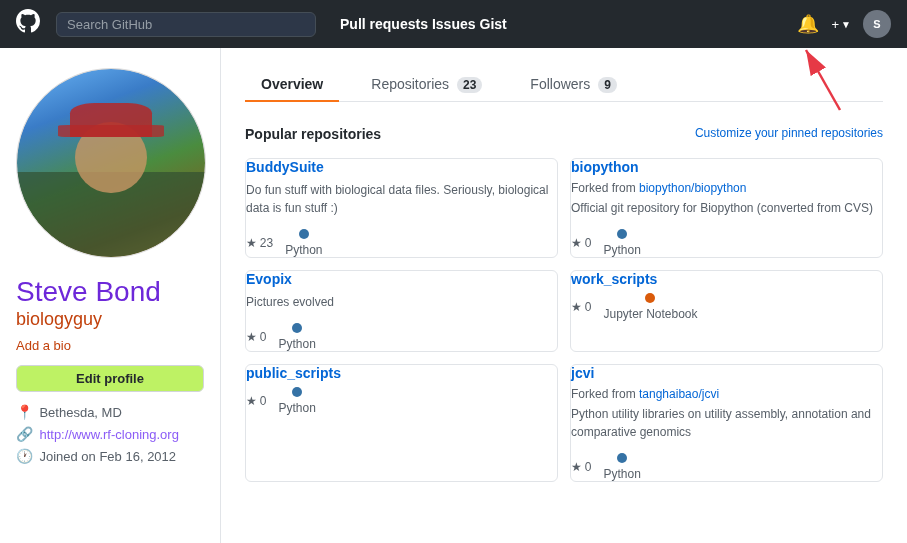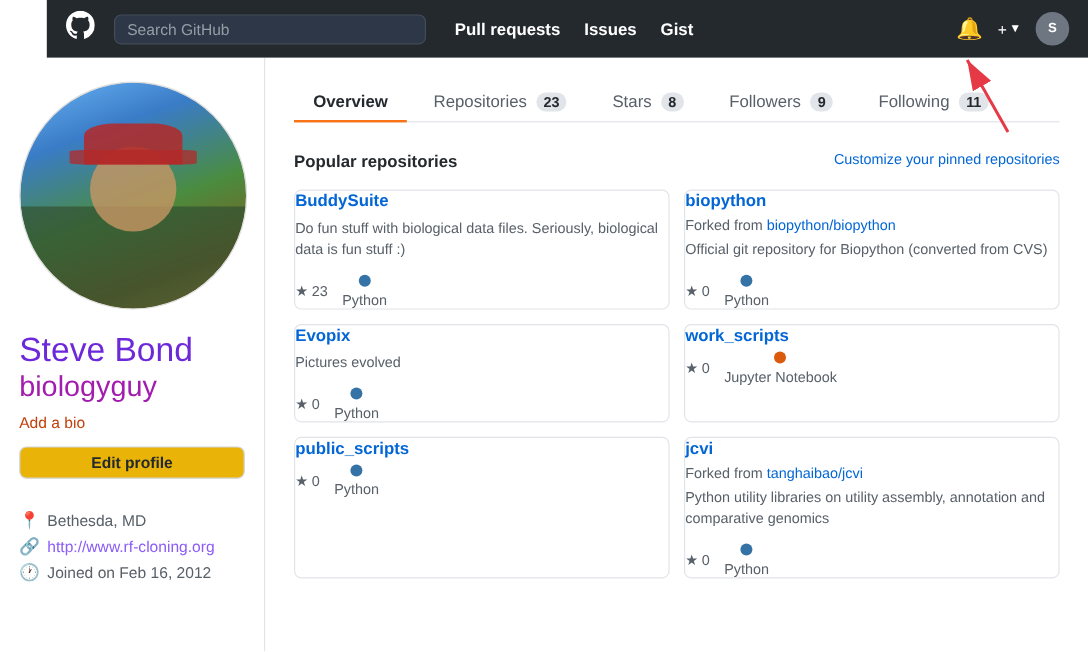--- a/index.html
+++ b/index.html
@@ -3,47 +3,47 @@
   <meta charset="utf-8">
   <style>
     * { box-sizing: border-box; margin: 0; padding: 0; }
     body { font-family: -apple-system, BlinkMacSystemFont, "Segoe UI", Helvetica, Arial, sans-serif; font-size: 14px; color: #24292e; background: #fff; }
 
     
     .header { background: #24292e; height: 48px; display: flex; align-items: center; padding: 0 16px; gap: 16px; }
     .header-logo { color: #fff; font-size: 24px; cursor: pointer; }
     .header-search { background: #2d3748; border: 1px solid #444d56; border-radius: 6px; padding: 4px 10px; color: #fff; font-size: 13px; width: 260px; outline: none; }
     .header-search::placeholder { color: #959da5; }
-    .header-nav { display: flex; gap: 20px; margin-left: 8px; }
+    .header-nav { display: flex; gap: 4px; margin-left: 8px; }
     .header-nav a { color: #fff; text-decoration: none; font-size: 14px; font-weight: 600; }
     .header-right { margin-left: auto; display: flex; align-items: center; gap: 12px; }
     .header-icon { color: #fff; font-size: 18px; cursor: pointer; }
     .header-icon-btn { color: #fff; font-size: 13px; cursor: pointer; display: flex; align-items: center; gap: 2px; }
     .header-avatar { width: 28px; height: 28px; border-radius: 50%; background: #6e7681; display: flex; align-items: center; justify-content: center; cursor: pointer; overflow: hidden; }
 
     
     .page { display: flex; min-height: calc(100vh - 48px); }
 
     
     .sidebar { width: 220px; padding: 20px 16px; flex-shrink: 0; }
     .profile-avatar { width: 190px; height: 190px; border-radius: 50%; overflow: hidden; background: #ccc; margin-bottom: 16px; border: 1px solid #ddd; }
     .profile-name { font-size: 28px; font-weight: 400; color: #6d28d9; line-height: 1.25; }
-    .profile-username { font-size: 24px; font-weight: 300; color: #a21caf; margin-bottom: 8px; }
+    .profile-username { font-size: 18px; font-weight: 300; color: #c2410c; margin-bottom: 8px; }
     .profile-bio-link { color: #c2410c; font-size: 13px; text-decoration: none; cursor: pointer; margin-bottom: 12px; display: block; }
-    .edit-profile-btn { width: 100%; padding: 5px 16px; border: 1px solid #d1d5da; border-radius: 6px; background: #eab308; font-size: 13px; font-weight: 600; color: #24292e; cursor: pointer; margin-bottom: 26px; text-align: center; }
+    .edit-profile-btn { width: 100%; padding: 5px 16px; border: 1px solid #d1d5da; border-radius: 6px; background: #bef264; font-size: 13px; font-weight: 600; color: #24292e; cursor: pointer; margin-bottom: 12px; text-align: center; }
     .profile-meta { font-size: 13px; color: #586069; }
     .profile-meta-item { display: flex; align-items: center; gap: 6px; margin-bottom: 6px; }
     .meta-icon { font-size: 14px; color: #586069; }
     .meta-link { color: #8b5cf6; text-decoration: none; }
 
     
     .main { flex: 1; padding: 20px 24px; border-left: 1px solid #e1e4e8; }
 
     
-    .tabs { display: flex; gap: 6px; border-bottom: 1px solid #e1e4e8; margin-bottom: 24px; }
+    .tabs { display: flex; gap: 16px; border-bottom: 1px solid #e1e4e8; margin-bottom: 24px; }
     .tab { padding: 8px 16px; font-size: 14px; cursor: pointer; color: #586069; text-decoration: none; border-bottom: 2px solid transparent; margin-bottom: -1px; }
     .tab.active { color: #24292e; border-bottom-color: #f97316; font-weight: 600; }
     .tab-count { background: #e1e4e8; border-radius: 20px; padding: 1px 6px; font-size: 12px; color: #24292e; margin-left: 4px; font-weight: 600; }
 
     
     .section-header { display: flex; justify-content: space-between; align-items: flex-start; margin-bottom: 16px; }
     .section-title { font-size: 14px; font-weight: 600; color: #24292e; }
     .customize-link { font-size: 12px; color: #0366d6; text-decoration: none; cursor: pointer; }
 
     
@@ -60,21 +60,21 @@
     .lang-label { display: flex; align-items: center; gap: 4px; flex-direction: column; }
 
     
     .arrow-overlay { position: fixed; top: 0; right: 0; pointer-events: none; z-index: 1000; }
 
     .relative-header { position: relative; }
   </style>
 </head>
 <body>
 
-<div class="relative-header" style="position:relative;padding-left:39px;">
+<div class="relative-header" style="position:relative;">
   <header class="header">
     <span class="header-logo">
       <svg height="24" viewBox="0 0 16 16" width="24" fill="white">
         <path d="M8 0C3.58 0 0 3.58 0 8c0 3.54 2.29 6.53 5.47 7.59.4.07.55-.17.55-.38 0-.19-.01-.82-.01-1.49-2.01.37-2.53-.49-2.69-.94-.09-.23-.48-.94-.82-1.13-.28-.15-.68-.52-.01-.53.63-.01 1.08.58 1.23.82.72 1.21 1.87.87 2.33.66.07-.52.28-.87.51-1.07-1.78-.2-3.64-.89-3.64-3.95 0-.87.31-1.59.82-2.15-.08-.2-.36-1.02.08-2.12 0 0 .67-.21 2.2.82.64-.18 1.32-.27 2-.27.68 0 1.36.09 2 .27 1.53-1.04 2.2-.82 2.2-.82.44 1.1.16 1.92.08 2.12.51.56.82 1.27.82 2.15 0 3.07-1.87 3.75-3.65 3.95.29.25.54.73.54 1.48 0 1.07-.01 1.93-.01 2.2 0 .21.15.46.55.38A8.013 8.013 0 0016 8c0-4.42-3.58-8-8-8z"></path>
       </svg>
     </span>
     <input class="header-search" type="text" placeholder="Search GitHub" style="">
     <nav class="header-nav">
       <a>Pull requests</a>
       <a>Issues</a>
@@ -142,31 +142,23 @@
 
     <nav class="tabs">
       <a class="tab active">
         <span>Overview</span>
       </a>
       <a class="tab">
         <span>Repositories</span>
         <span class="tab-count">23</span>
       </a>
       <a class="tab">
-        <span>Stars</span>
-        <span class="tab-count">8</span>
-      </a>
-      <a class="tab">
         <span>Followers</span>
         <span class="tab-count">9</span>
       </a>
-      <a class="tab">
-        <span>Following</span>
-        <span class="tab-count">11</span>
-      </a>
     </nav>
 
     <div class="section-header">
       <span class="section-title">Popular repositories</span>
       <a class="customize-link">Customize your pinned repositories</a>
     </div>
 
     <div class="repo-grid" id="repo-grid">
     <div class="repo-card">
       <a class="repo-name">BuddySuite</a>

